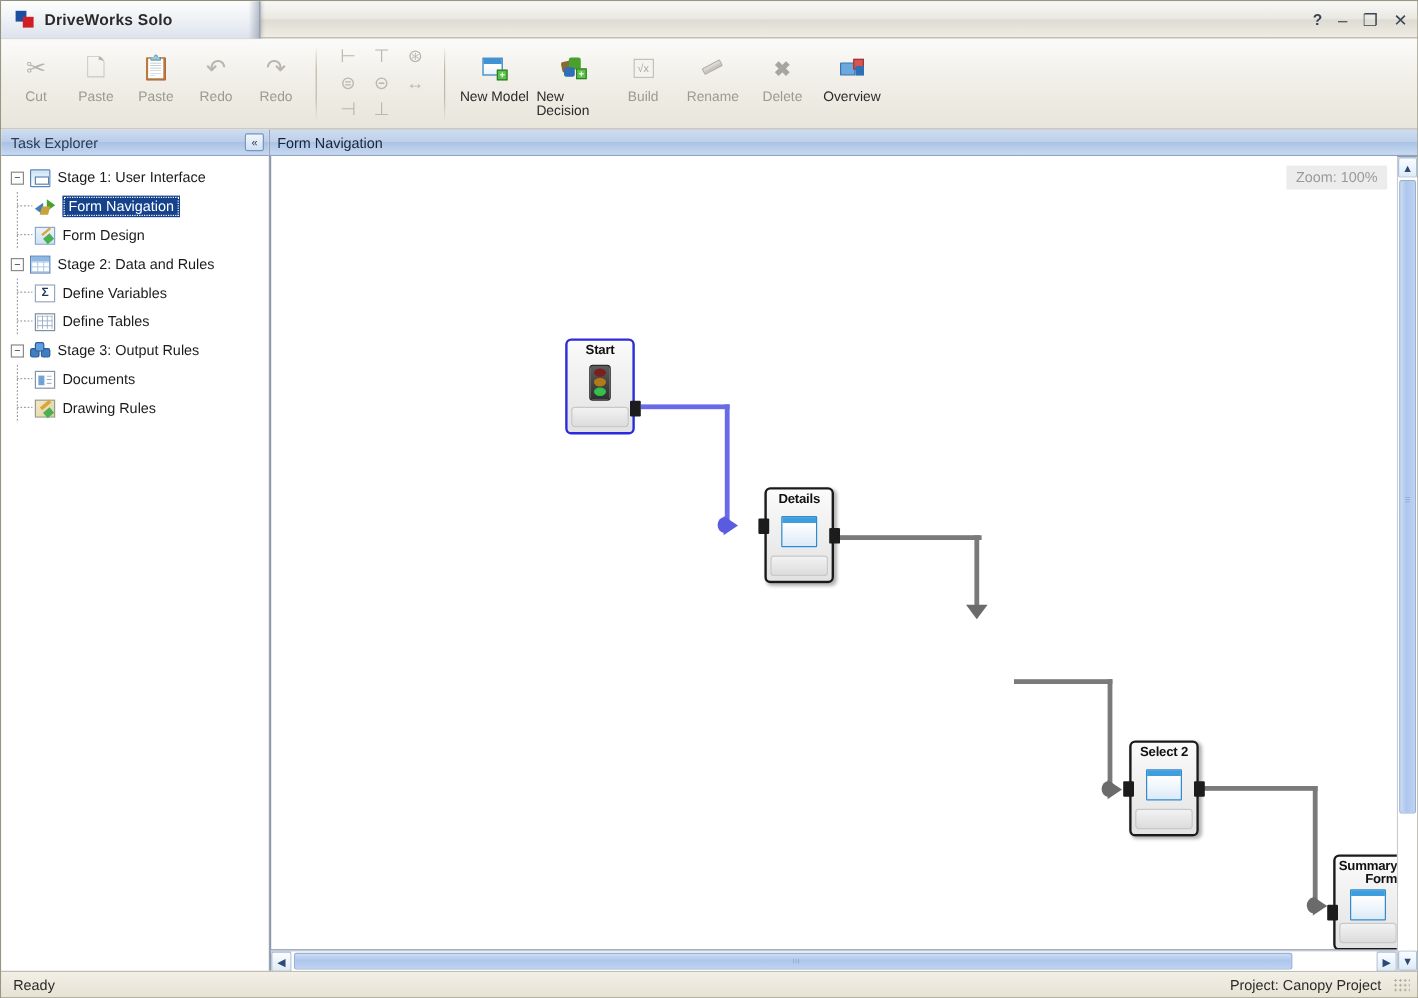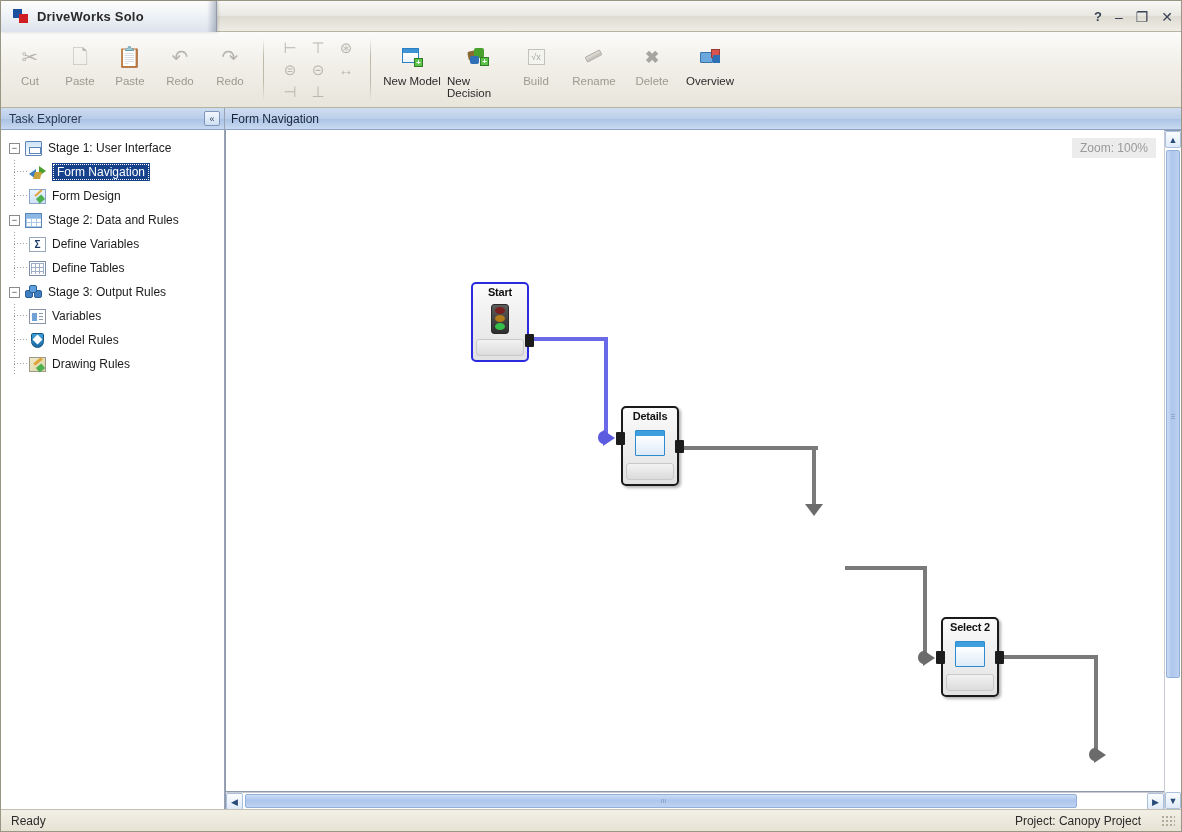--- a/index.html
+++ b/index.html
@@ -247,21 +247,21 @@
   .statusbar {
     height:22px; flex:0 0 22px; display:flex; align-items:center; justify-content:space-between;
     padding: 0 6px 0 10px; font-size:12px; color:#2b2b2b;
     background: linear-gradient(180deg,#f2efe6,#e6e2d4);
     border-top:1px solid #c3bfae;
   }
   .grip { width:14px;height:12px; position:relative; }
   .grip::after{content:"";position:absolute;inset:0;
     background-image: radial-gradient(#b0ac9c 35%, transparent 36%);
     background-size:4px 4px;}
-  .status-right { display:flex; align-items:center; gap:20px; }
+  .status-right { display:flex; align-items:center; gap:10px; }
 </style>
 </head>
 <body>
 
 <div class="window">
 
   <div class="titlebar">
     <div class="title-tab">
       <span class="logo">
         <span class="sq-blue"></span>
@@ -441,32 +441,23 @@
               <span class="c2"></span>
               <span class="c3"></span>
             </span>
           <span class="tlabel">Stage 3: Output Rules</span>
         </div>
 
         <div class="tnode lvl1">
           <span class="guide"></span>
           <span class="guide-h"></span>
           <span class="ticon ic-doc"></span>
-          <span class="tlabel">Variables</span>
-        </div>
-
-        <div class="tnode lvl1">
-          <span class="guide"></span>
-          <span class="guide-h"></span>
-          <span class="ticon ic-model">
-              <span class="shield"></span>
-              <span class="tick"></span>
-            </span>
-          <span class="tlabel">Model Rules</span>
-        </div>
+          <span class="tlabel">Documents</span>
+        </div>
+
 
         <div class="tnode lvl1">
           <span class="guide"></span>
           <span class="guide-h"></span>
           <span class="ticon ic-draw"></span>
           <span class="tlabel">Drawing Rules</span>
         </div>
 
       </div>
     </div>
@@ -507,41 +498,51 @@
                 <span class="traffic">
                   <i style="background:#7a1f1f"></i>
                     <i style="background:#b07a18"></i>
                     <i style="background:#34c04a"></i>
                 </span>
               </div>
               <div class="nfoot"></div>
               <div class="port" style="right:-7px;top:50px;"></div>
             </div>
 
-            <div class="node" style="left:395px;top:276px;">
+            <div class="node" style="left:411px;top:276px;">
               <div class="ncap">Details</div>
               <div class="nbody">
                 <span class="form-ico"></span>
               </div>
               <div class="nfoot"></div>
               <div class="port" style="left:-7px;top:24px;"></div>
               <div class="port" style="right:-7px;top:32px;"></div>
             </div>
 
 
             <div class="node" style="left:715px;top:487px;">
               <div class="ncap">Select 2</div>
               <div class="nbody">
                 <span class="form-ico"></span>
               </div>
               <div class="nfoot"></div>
               <div class="port" style="left:-7px;top:32px;"></div>
               <div class="port" style="right:-7px;top:32px;"></div>
             </div>
 
+            <div class="node" style="left:885px;top:582px;">
+              <div class="ncap" style="white-space:pre-line;">Summary
+Form</div>
+              <div class="nbody">
+                <span class="form-ico"></span>
+              </div>
+              <div class="nfoot"></div>
+              <div class="port" style="left:-7px;top:40px;"></div>
+
+            </div>
 
           </div>
 
           <div class="hsb">
             <span class="sb-arrow">◀</span>
             <div class="hsb-track">
               <div class="hsb-thumb"></div>
             </div>
             <span class="sb-arrow">▶</span>
           </div>

